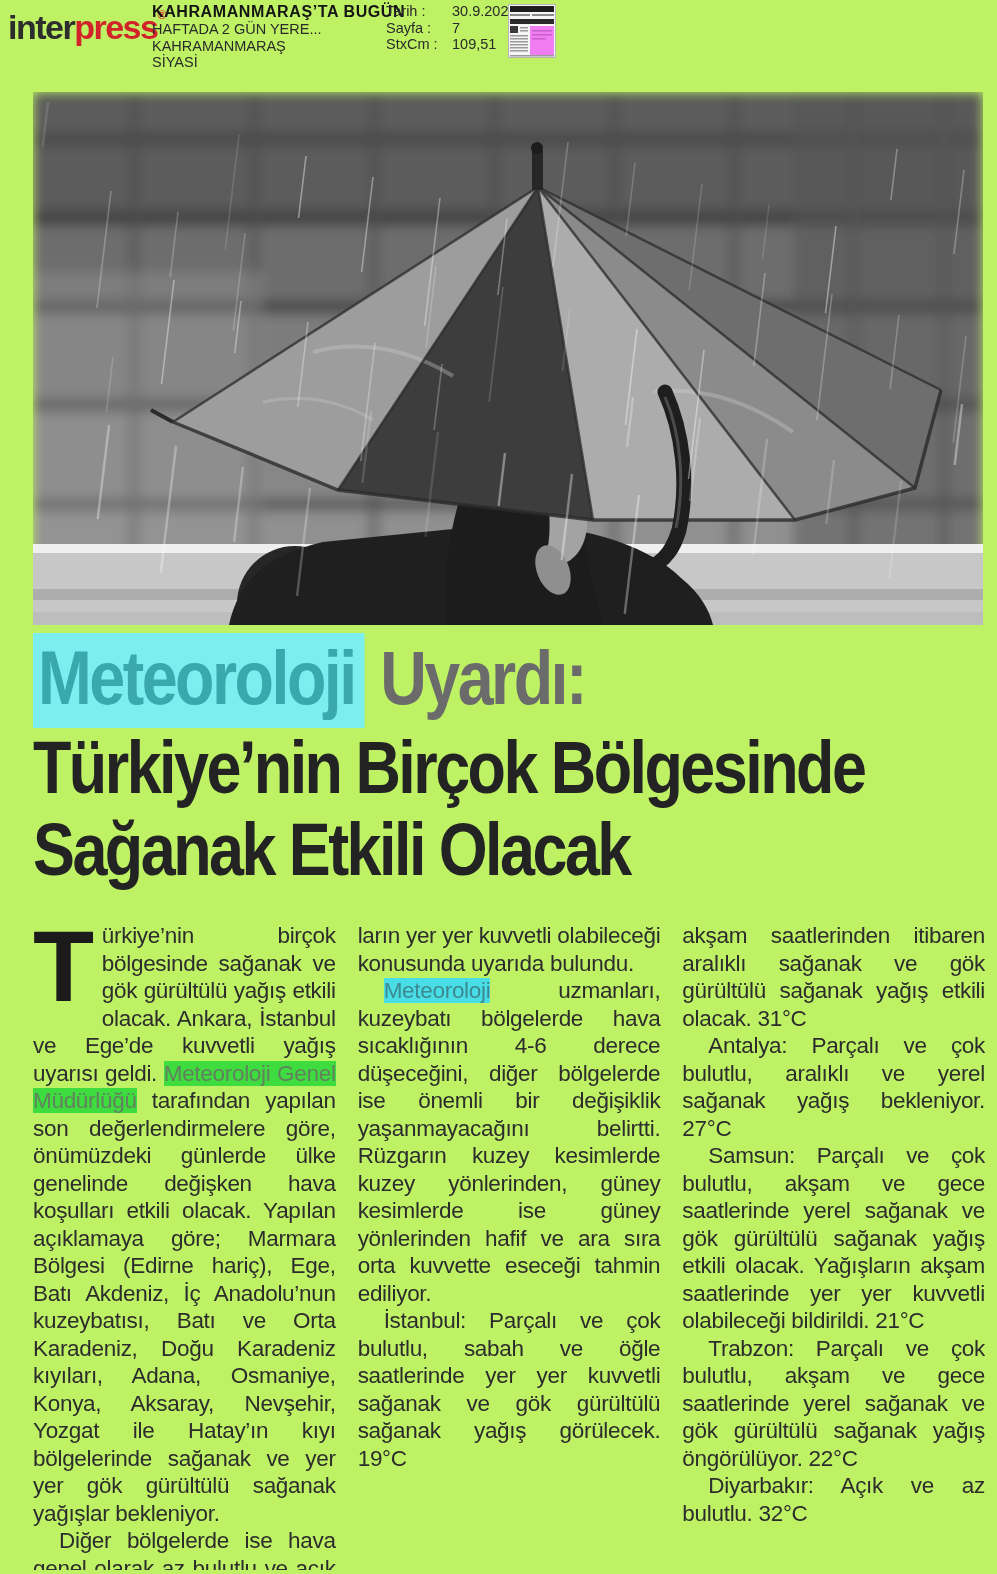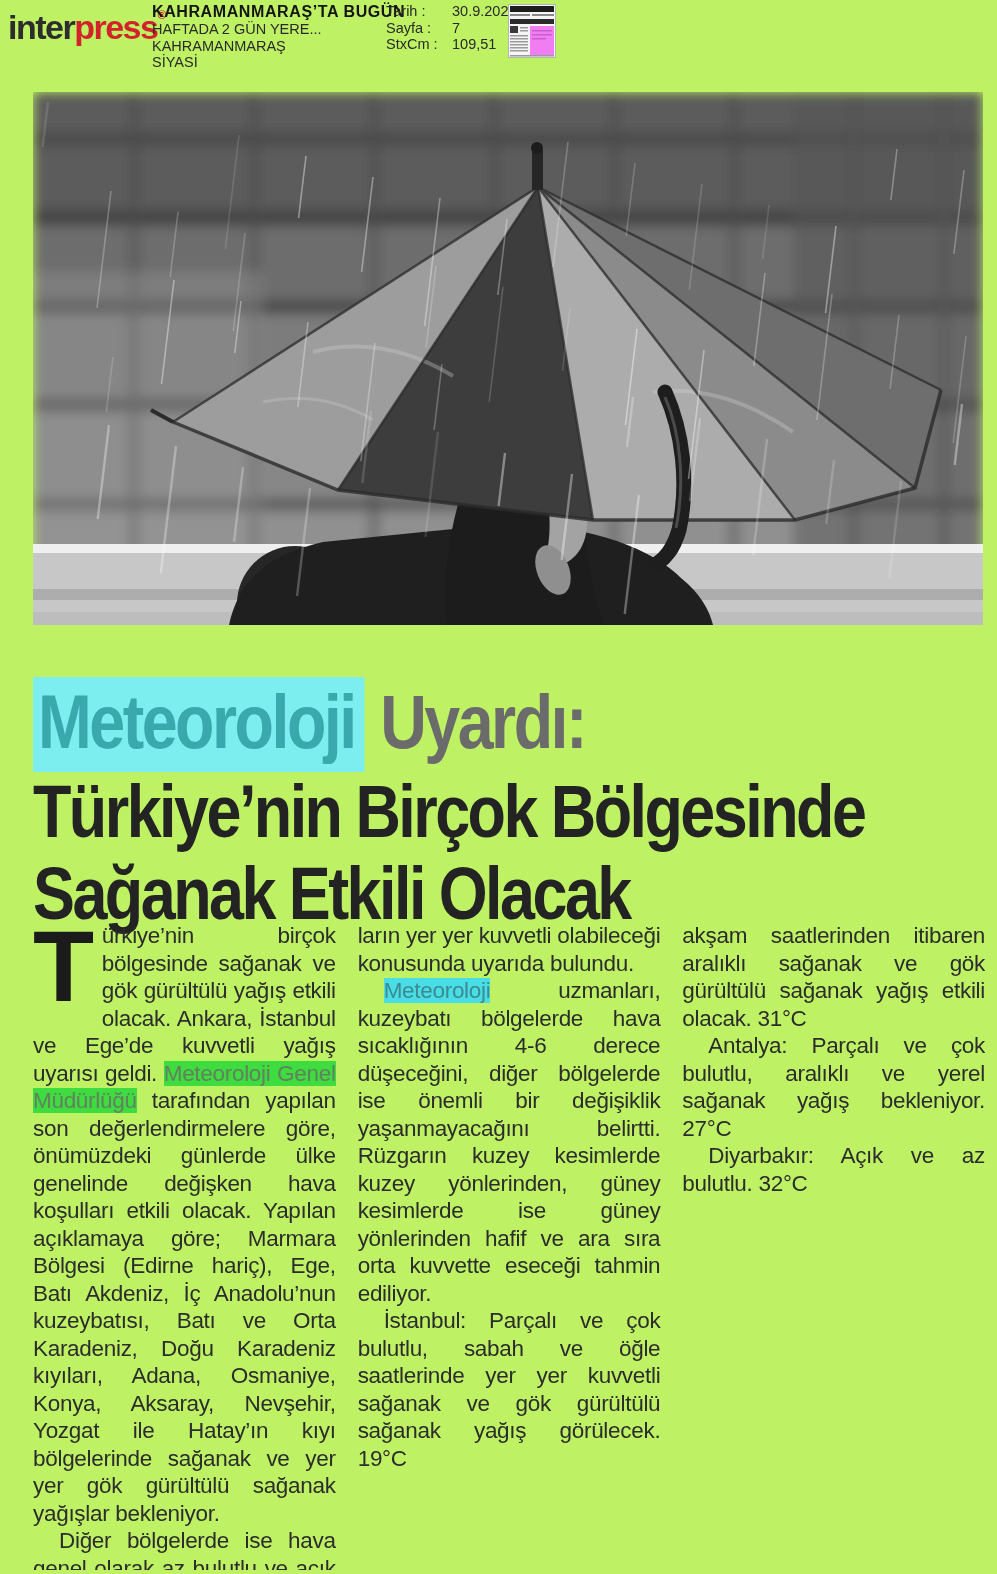--- a/index.html
+++ b/index.html
@@ -18,21 +18,21 @@
   .source-line { font-size:14.5px; color:#2a2a2a; line-height:16.5px; white-space:nowrap; }
   .meta-block { position:absolute; left:386px; top:3px; font-size:14.5px; color:#2a2a2a; line-height:16.5px; }
   .meta-row { display:flex; }
   .meta-label { width:56px; white-space:nowrap; }
   .meta-value { margin-left:10px; white-space:nowrap; }
   .page-thumb { position:absolute; left:508px; top:4px; width:48px; height:54px; }
   
   .photo { position:absolute; left:33px; top:92px; width:950px; height:533px; }
   .photo svg { display:block; width:100%; height:100%; }
   
-  .headline { position:absolute; left:33px; top:633px; width:964px;margin-top:44px; }
+  .headline { position:absolute; left:33px; top:633px; width:964px; }
   .hl-line { font-weight:bold; transform:scaleX(.85); transform-origin:0 50%; white-space:nowrap; }
   .hl-line1 { font-size:76px; line-height:90px; letter-spacing:-3px; margin-bottom:4px; }
   .hl-word { background:#7deef0; color:#3aa9ad; padding:2px 12px 8px 6px; }
   .hl-rest { color:#6b6b6b; }
   .hl-line2, .hl-line3 { font-size:74px; line-height:82px; letter-spacing:-3px; color:#232323; }
   
   .article { position:absolute; left:33px; top:922px; width:952px; height:648px; display:flex; gap:22px; overflow:hidden; }
   .col { width:303px; font-size:22.5px; line-height:27.5px; text-align:justify; color:#2c2c2c; letter-spacing:-0.3px; }
   .para { margin:0; }
   .para.indent { text-indent:26px; }
@@ -233,17 +233,19 @@
         <p class="para indent"><span>Diğer bölgelerde ise hava genel olarak az bulutlu ve açık geçecek. Yetkililer, Marmara’nın doğusu, Batı ve Orta Karadeniz, Aydın, Uşak, Afyonkarahisar, Kırıkkale, Nevşehir ve Yozgat ile Çanakkale’nin doğusu, İzmir ve Ankara’nın güney kesimlerinde yağış-</span></p>
       </div>
     <div class="col">
         <p class="para"><span>ların yer yer kuvvetli olabileceği konusunda uyarıda bulundu.</span></p>
         <p class="para indent"><span class="hl-cyan">Meteoroloji</span><span> uzmanları, kuzeybatı bölgelerde hava sıcaklığının 4-6 derece düşeceğini, diğer bölgelerde ise önemli bir değişiklik yaşanmayacağını belirtti. Rüzgarın kuzey kesimlerde kuzey yönlerinden, güney kesimlerde ise güney yönlerinden hafif ve ara sıra orta kuvvette eseceği tahmin ediliyor.</span></p>
         <p class="para indent"><span>İstanbul: Parçalı ve çok bulutlu, sabah ve öğle saatlerinde yer yer kuvvetli sağanak ve gök gürültülü sağanak yağış görülecek. 19°C</span></p>
       </div>
     <div class="col">
         <p class="para"><span>akşam saatlerinden itibaren aralıklı sağanak ve gök gürültülü sağanak yağış etkili olacak. 31°C</span></p>
         <p class="para indent"><span>Antalya: Parçalı ve çok bulutlu, aralıklı ve yerel sağanak yağış bekleniyor. 27°C</span></p>
+        <p class="para indent"><span>Samsun: Parçalı ve çok bulutlu, akşam ve gece saatlerinde yerel sağanak ve gök gürültülü sağanak yağış etkili olacak. Yağışların akşam saatlerinde yer yer kuvvetli olabileceği bildirildi. 21°C</span></p>
+        <p class="para indent"><span>Trabzon: Parçalı ve çok bulutlu, akşam ve gece saatlerinde yerel sağanak ve gök gürültülü sağanak yağış öngörülüyor. 22°C</span></p>
         <p class="para indent"><span>Diyarbakır: Açık ve az bulutlu. 32°C</span></p>
       </div>
   </div>
 
 </div>
 
 </body></html>

